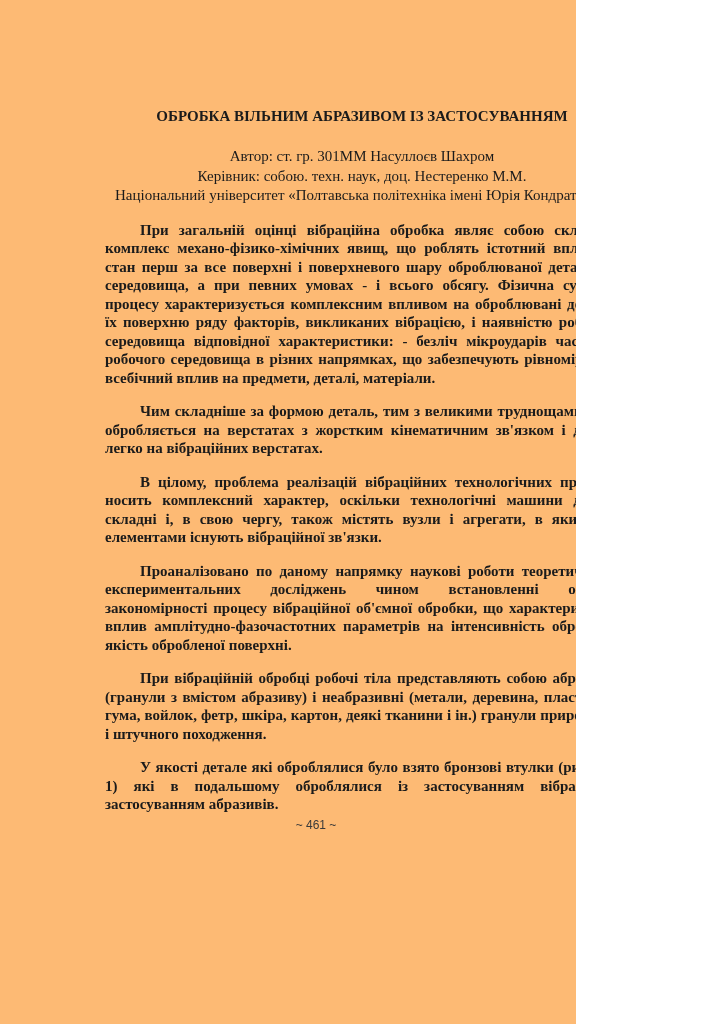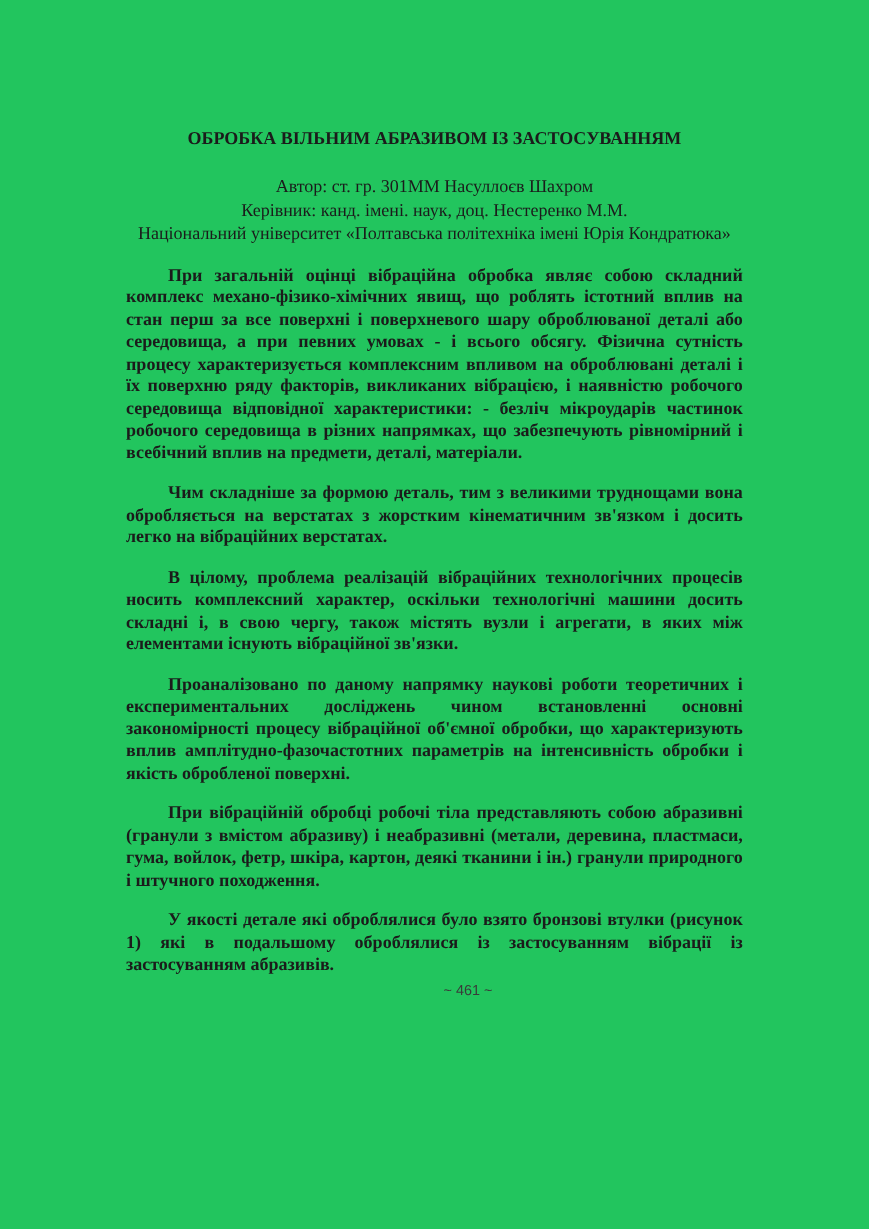--- a/index.html
+++ b/index.html
@@ -2,23 +2,23 @@
 <html><head>
 <meta charset="utf-8">
 <style>
   html, body {
     margin: 0;
     padding: 0;
     background: #ffffff;
   }
   .page {
     position: relative;
-    width: 724px;
+    width: 576px;
     height: 1024px;
-    background: #22c55e;
+    background: #fdba74;
     font-family: "Liberation Serif", serif;
     color: #1b1b1b;
     overflow: hidden;
   }
   .content {
     position: absolute;
     left: 90px;
     top: 107px;
     width: 544px;
   }
@@ -64,21 +64,21 @@
 
 <div class="page">
   <div class="content">
 
     <div class="title">
       <div class="title-line">ОБРОБКА ВІЛЬНИМ АБРАЗИВОМ ІЗ ЗАСТОСУВАННЯМ</div>
     </div>
 
     <div class="byline">
       <div>Автор: ст. гр. 301ММ Насуллоєв Шахром</div>
-      <div>Керівник: канд. імені. наук, доц. Нестеренко М.М.</div>
+      <div>Керівник: собою. техн. наук, доц. Нестеренко М.М.</div>
       <div>Національний університет «Полтавська політехніка імені Юрія Кондратюка»</div>
     </div>
 
     <div class="body">
       <p>При загальній оцінці вібраційна обробка являє собою складний комплекс механо-фізико-хімічних явищ, що роблять істотний вплив на стан перш за все поверхні і поверхневого шару оброблюваної деталі або середовища, а при певних умовах - і всього обсягу. Фізична сутність процесу характеризується комплексним впливом на оброблювані деталі і їх поверхню ряду факторів, викликаних вібрацією, і наявністю робочого середовища відповідної характеристики: - безліч мікроударів частинок робочого середовища в різних напрямках, що забезпечують рівномірний і всебічний вплив на предмети, деталі, матеріали.</p>
       <p>Чим складніше за формою деталь, тим з великими труднощами вона обробляється на верстатах з жорстким кінематичним зв'язком і досить легко на вібраційних верстатах.</p>
       <p>В цілому, проблема реалізацій вібраційних технологічних процесів носить комплексний характер, оскільки технологічні машини досить складні і, в свою чергу, також містять вузли і агрегати, в яких між елементами існують вібраційної зв'язки.</p>
       <p>Проаналізовано по даному напрямку наукові роботи теоретичних і експериментальних досліджень чином встановленні основні закономірності процесу вібраційної об'ємної обробки, що характеризують вплив амплітудно-фазочастотних параметрів на інтенсивність обробки і якість обробленої поверхні.</p>
       <p>При вібраційній обробці робочі тіла представляють собою абразивні (гранули з вмістом абразиву) і неабразивні (метали, деревина, пластмаси, гума, войлок, фетр, шкіра, картон, деякі тканини і ін.) гранули природного і штучного походження.</p>
       <p>У якості детале які оброблялися було взято бронзові втулки (рисунок 1) які в подальшому оброблялися із застосуванням вібрації із застосуванням абразивів.</p>

